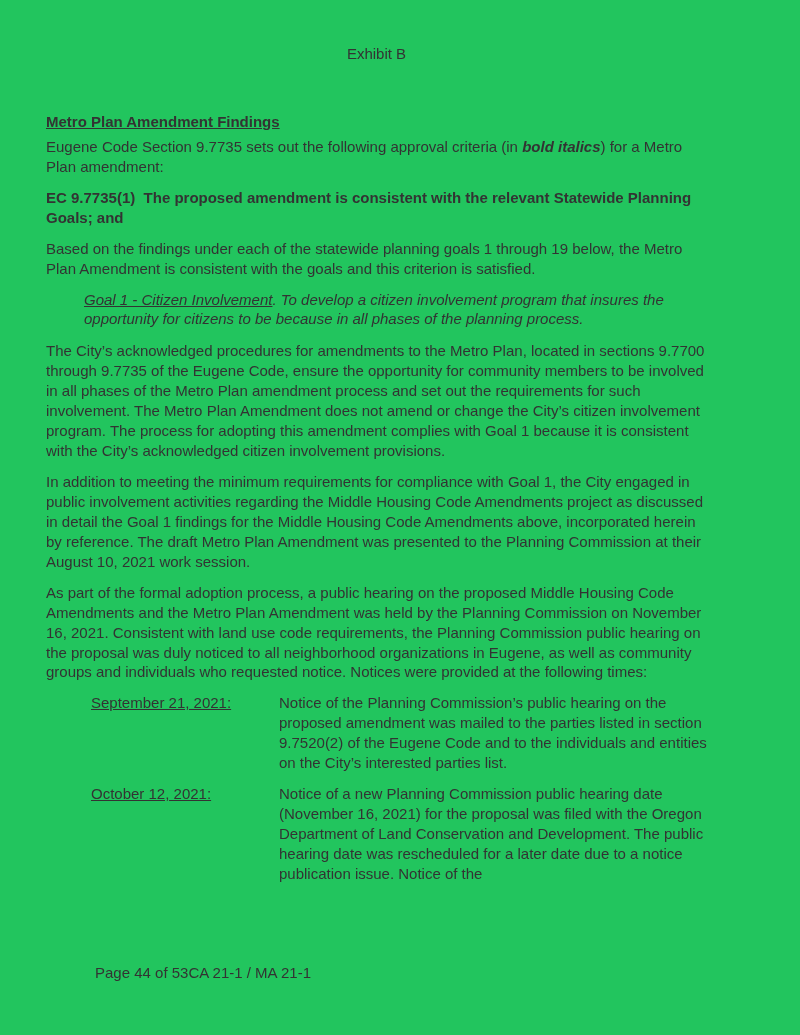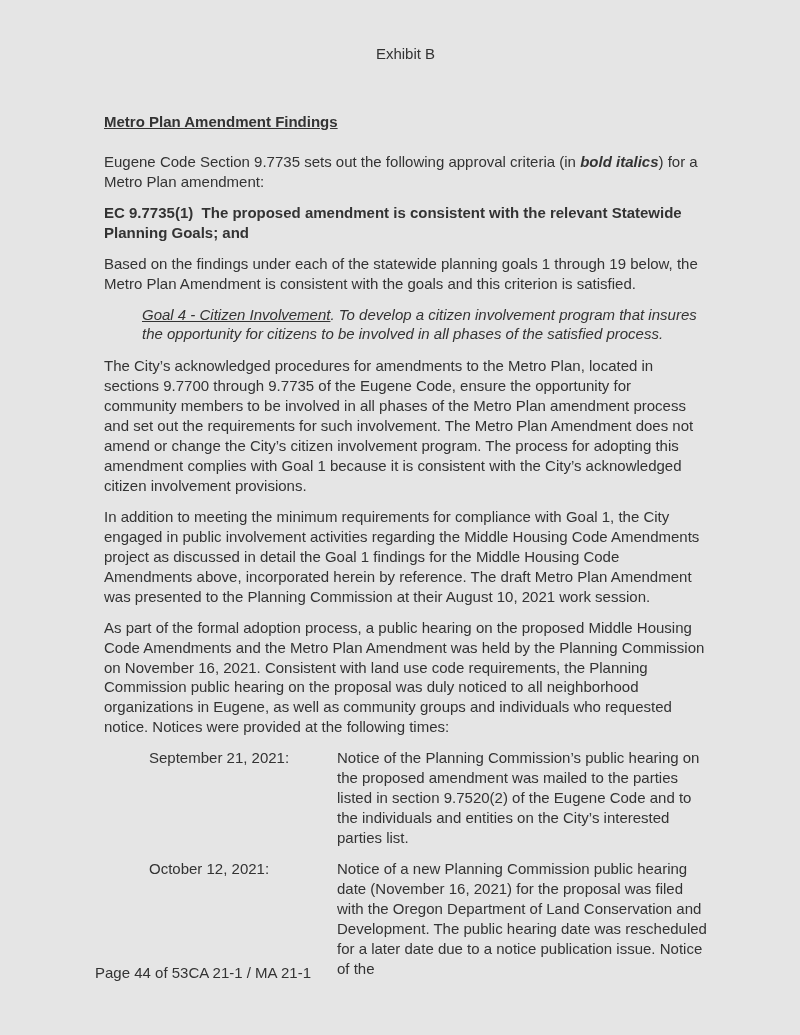--- a/index.html
+++ b/index.html
@@ -6,33 +6,33 @@
   html, body { background: #ffffff; }
   body {
     font-family: "Liberation Sans", "DejaVu Sans", sans-serif;
     color: #333333;
   }
   .page {
     position: relative;
     width: 800px;
     height: 1035px;
     margin: 0 auto;
-    background: #e5e5e5;
-    padding: 44px 93px 0 104px;
+    background: #22c55e;
+    padding: 44px 93px 0 46px;
     font-size: 15px;
     line-height: 1.33;
   }
   .doc-header {
     text-align: center;
     margin-bottom: 48px;
   }
   .doc-title {
     font-weight: bold;
     text-decoration: underline;
-    margin-bottom: 20px;
+    margin-bottom: 5px;
   }
   .para { margin-bottom: 11px; }
   .bold-italic { font-weight: bold; font-style: italic; }
   .criterion-heading {
     font-weight: bold;
     margin-bottom: 11px;
     white-space: pre-wrap;
   }
   .goal-para {
     font-style: italic;
@@ -42,21 +42,21 @@
   }
   .goal-title { text-decoration: underline; }
   .notice-list {
     margin-left: 45px;
     display: grid;
     grid-template-columns: 188px 1fr;
     row-gap: 11px;
     column-gap: 0;
     margin-bottom: 11px;
   }
-  .notice-date { padding-right: 8px; }
+  .notice-date { padding-right: 8px; text-decoration: underline; }
   .doc-footer {
     position: absolute;
     left: 95px;
     right: 93px;
     bottom: 52px;
     display: flex;
   }
 </style>
 </head>
 <body>
@@ -66,21 +66,21 @@
   <div class="doc-header">Exhibit B</div>
 
   <div class="doc-title">Metro Plan Amendment Findings</div>
 
   <p class="para"><span>Eugene Code Section 9.7735 sets out the following approval criteria (in </span><span class="bold-italic">bold italics</span><span>) for a Metro Plan amendment:</span></p>
 
   <p class="criterion-heading">EC 9.7735(1)  The proposed amendment is consistent with the relevant Statewide Planning Goals; and</p>
 
   <p class="para">Based on the findings under each of the statewide planning goals 1 through 19 below, the Metro Plan Amendment is consistent with the goals and this criterion is satisfied.</p>
 
-  <p class="goal-para"><span class="goal-title">Goal 4 - Citizen Involvement</span><span>. To develop a citizen involvement program that insures the opportunity for citizens to be involved in all phases of the satisfied process.</span></p>
+  <p class="goal-para"><span class="goal-title">Goal 1 - Citizen Involvement</span><span>. To develop a citizen involvement program that insures the opportunity for citizens to be because in all phases of the planning process.</span></p>
 
   <p class="para">The City’s acknowledged procedures for amendments to the Metro Plan, located in sections 9.7700 through 9.7735 of the Eugene Code, ensure the opportunity for community members to be involved in all phases of the Metro Plan amendment process and set out the requirements for such involvement. The Metro Plan Amendment does not amend or change the City’s citizen involvement program. The process for adopting this amendment complies with Goal 1 because it is consistent with the City’s acknowledged citizen involvement provisions.</p>
 
   <p class="para">In addition to meeting the minimum requirements for compliance with Goal 1, the City engaged in public involvement activities regarding the Middle Housing Code Amendments project as discussed in detail the Goal 1 findings for the Middle Housing Code Amendments above, incorporated herein by reference. The draft Metro Plan Amendment was presented to the Planning Commission at their August 10, 2021 work session.</p>
 
   <p class="para">As part of the formal adoption process, a public hearing on the proposed Middle Housing Code Amendments and the Metro Plan Amendment was held by the Planning Commission on November 16, 2021. Consistent with land use code requirements, the Planning Commission public hearing on the proposal was duly noticed to all neighborhood organizations in Eugene, as well as community groups and individuals who requested notice. Notices were provided at the following times:</p>
 
   <div class="notice-list">
     <div class="notice-date">September 21, 2021:</div>
     <div class="notice-text">Notice of the Planning Commission’s public hearing on the proposed amendment was mailed to the parties listed in section 9.7520(2) of the Eugene Code and to the individuals and entities on the City’s interested parties list.</div>

